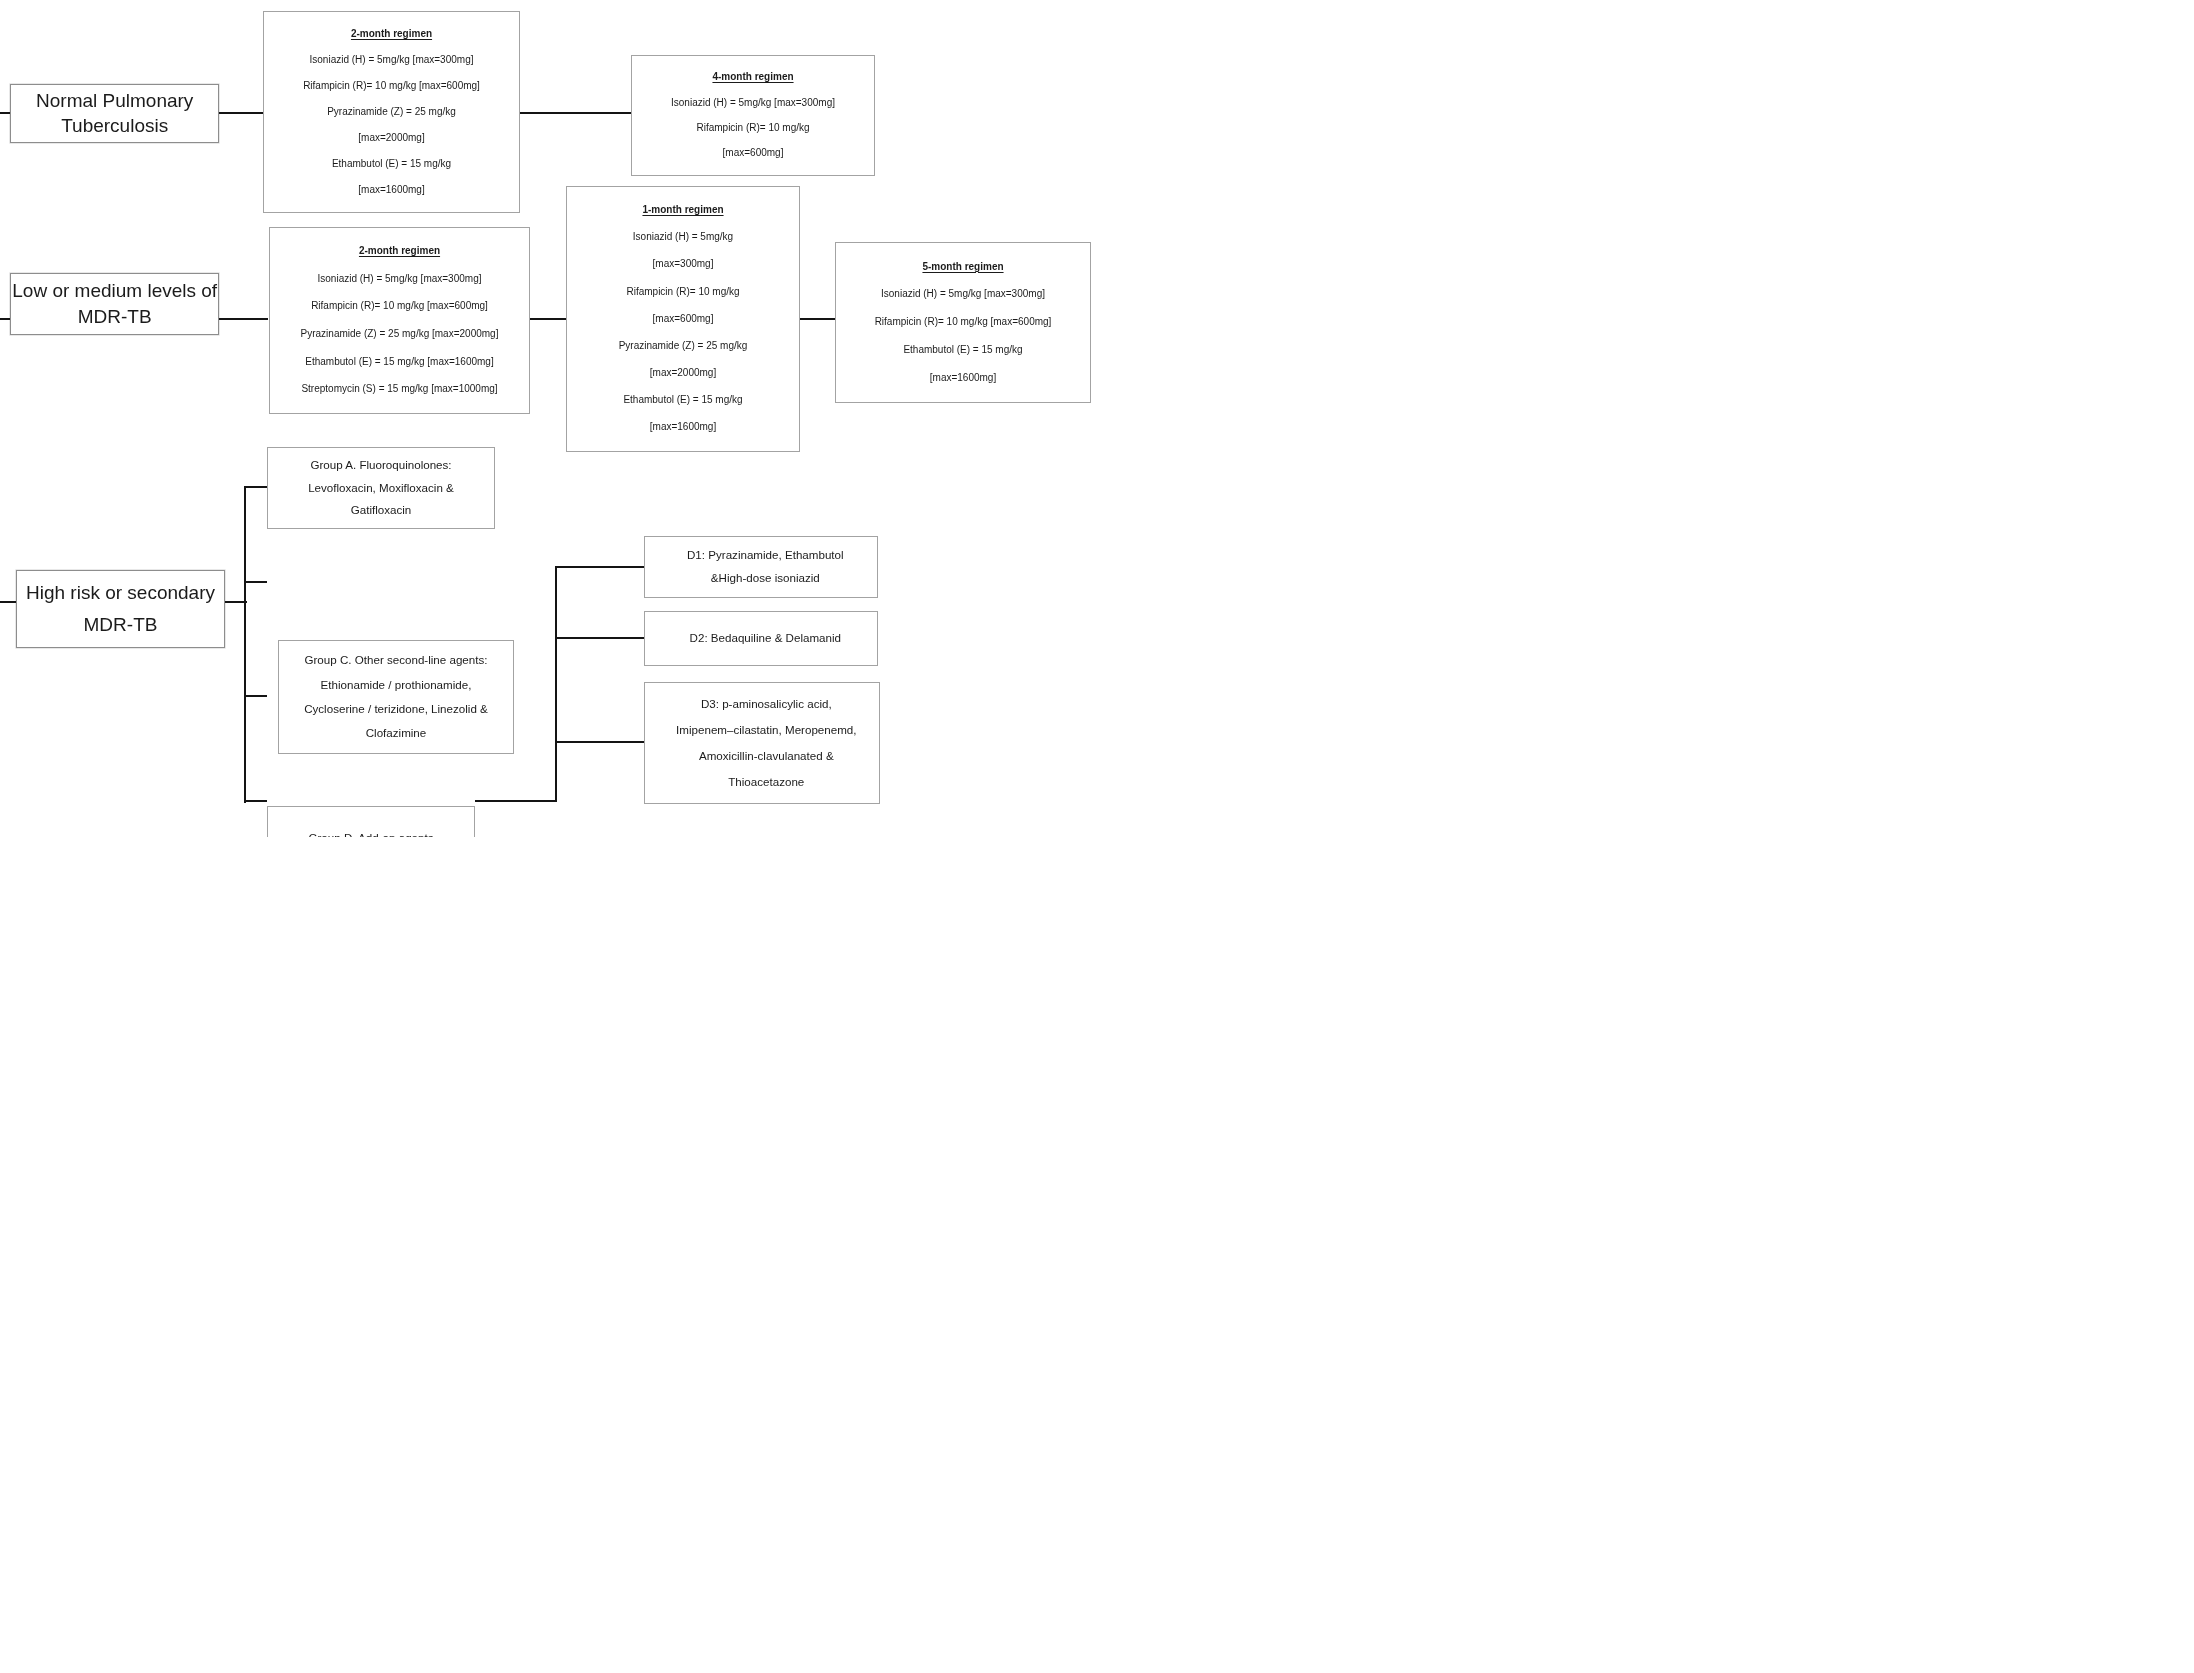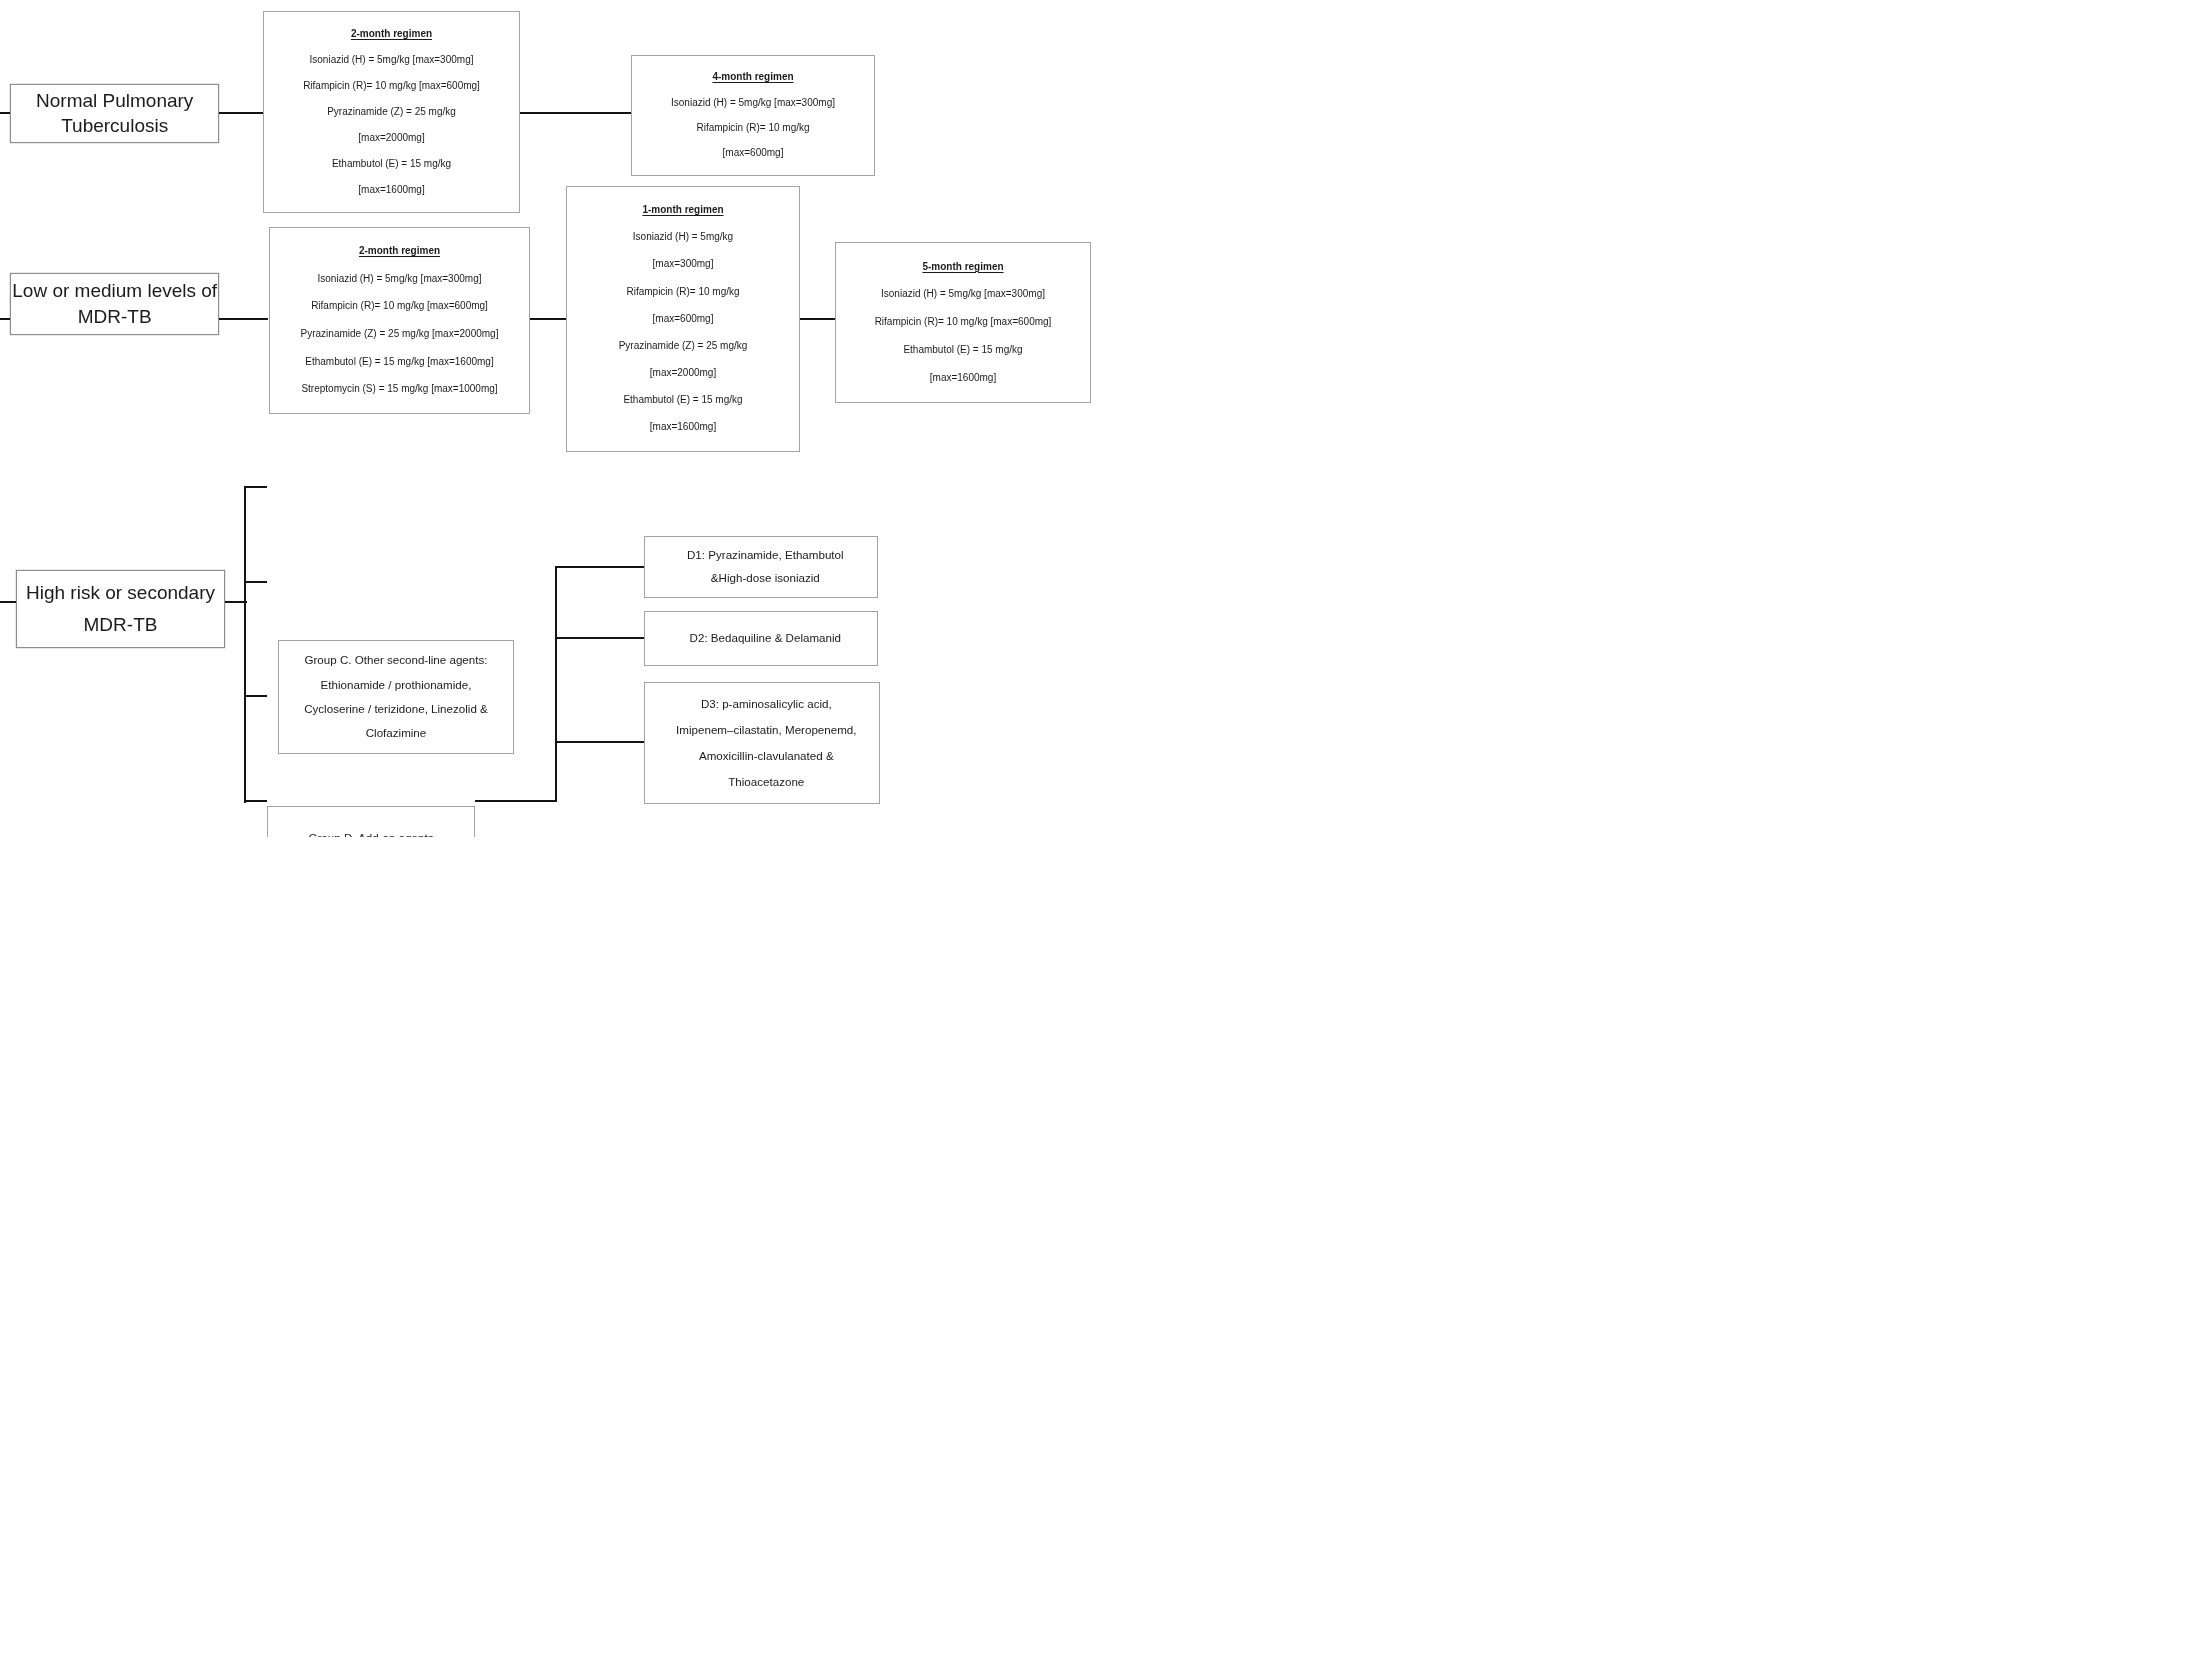--- a/index.html
+++ b/index.html
@@ -119,20 +119,25 @@
   <div class="h-line" style="left:0; top:318px; width:10.2px;"></div>
   <div class="h-line" style="left:219px; top:318px; width:49px;"></div>
   <div class="h-line" style="left:530px; top:318px; width:36px;"></div>
   <div class="h-line" style="left:800px; top:318px; width:35px;"></div>
 
   <div class="node bold-node" style="left:16px; top:570px; width:209px; height:78px;">
     <div>High risk or secondary</div>
     <div>MDR-TB</div>
   </div>
 
+  <div class="node group" style="left:267px; top:447px; width:228px; height:82px;">
+    <div>Group A. Fluoroquinolones:</div>
+    <div>Levofloxacin, Moxifloxacin &amp;</div>
+    <div>Gatifloxacin</div>
+  </div>
 
 
   <div class="node group" style="left:278px; top:640px; width:236px; height:114px;">
     <div>Group C. Other second-line agents:</div>
     <div>Ethionamide / prothionamide,</div>
     <div>Cycloserine / terizidone, Linezolid &amp;</div>
     <div>Clofazimine</div>
   </div>
 
   <div class="node group" style="left:267px; top:762px; width:208px; height:64px;margin-top:44px;">

